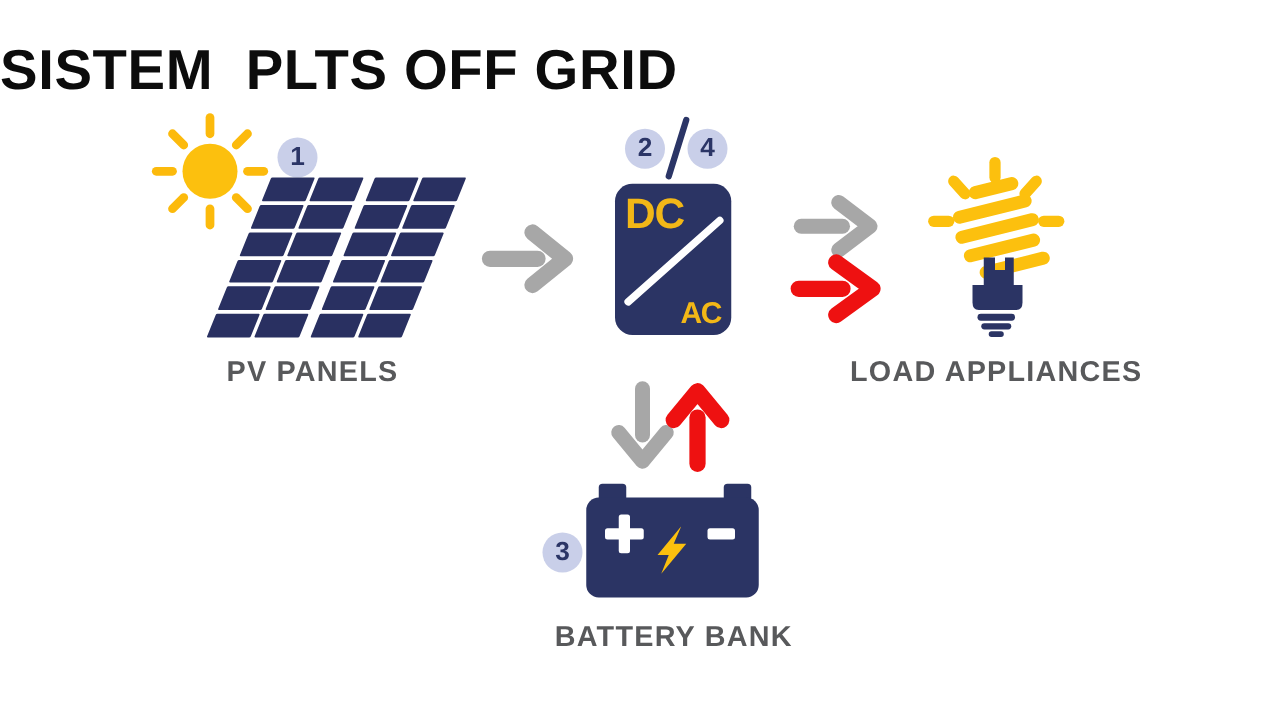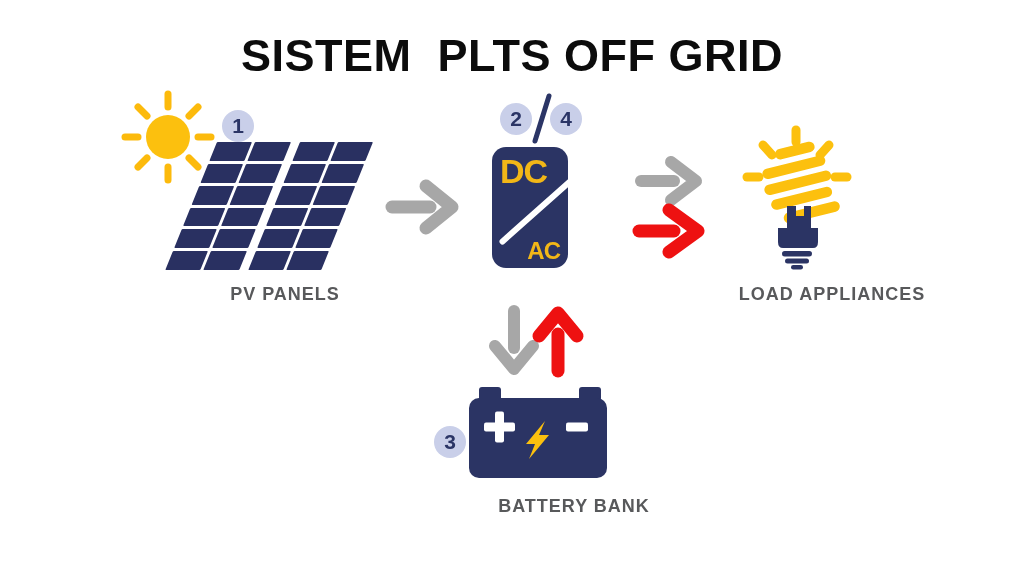--- a/index.html
+++ b/index.html
@@ -1,37 +1,37 @@
 <!DOCTYPE html>
 <html><head>
 <meta charset="utf-8">
 <style>
   html,body{margin:0;padding:0;background:#fff;}
   #stage{position:relative;width:1024px;height:576px;background:#ffffff;overflow:hidden;
          font-family:"Liberation Sans",sans-serif;}
-  .title{position:absolute;top:30px;left:0;width:1024px;text-align:center;
+  .title{position:absolute;top:30px;left:0;width:1024px;text-align:left;
          font-size:45px;font-weight:bold;color:#0c0c0c;letter-spacing:.5px;white-space:pre;}
   
   .badge{position:absolute;width:32px;height:32px;border-radius:50%;background:#c9cfe9;
          color:#2b3566;font-weight:bold;font-size:21px;display:flex;align-items:center;justify-content:center;}
   
   .panels-wrap{position:absolute;left:217px;top:142px;width:156px;height:128px;
                transform:skewX(-22deg);transform-origin:0 0;display:flex;gap:9px;}
   .panel{flex:1;display:grid;grid-template-columns:1fr 1fr;grid-template-rows:repeat(6,1fr);gap:3px;}
   .cell{background:#293061;border-radius:1px;}
   
-  .inverter{position:absolute;left:492px;top:147px;width:76px;height:121px;border-radius:14px;
+  .inverter{position:absolute;left:492px;top:147px;width:93px;height:121px;border-radius:14px;
             background:#2b3464;overflow:hidden;}
   .inv-dc{position:absolute;left:8px;top:5px;font-size:34px;font-weight:bold;color:#f2b717;letter-spacing:-1px;}
   .inv-ac{position:absolute;right:8px;bottom:3px;font-size:24px;font-weight:bold;color:#f2b717;letter-spacing:-1px;}
   .inv-slash{position:absolute;left:-5px;top:59px;width:104px;height:5.5px;border-radius:3px;
              background:#ffffff;transform:rotate(-41.6deg);}
   
-  .comp-label{position:absolute;transform:translateX(-50%);font-size:18px;font-weight:bold;
-              color:#58595b;letter-spacing:1px;white-space:nowrap;margin-left:35px;}
+  .comp-label{position:absolute;transform:translateX(-50%);font-size:23px;font-weight:bold;
+              color:#58595b;letter-spacing:1px;white-space:nowrap;}
   svg{position:absolute;left:0;top:0;}
 </style>
 </head>
 <body>
 
 <div id="stage">
 
   <svg width="1024" height="576" viewBox="0 0 1024 576">
 
     <g stroke="#fcba0c" stroke-width="7" stroke-linecap="round">

